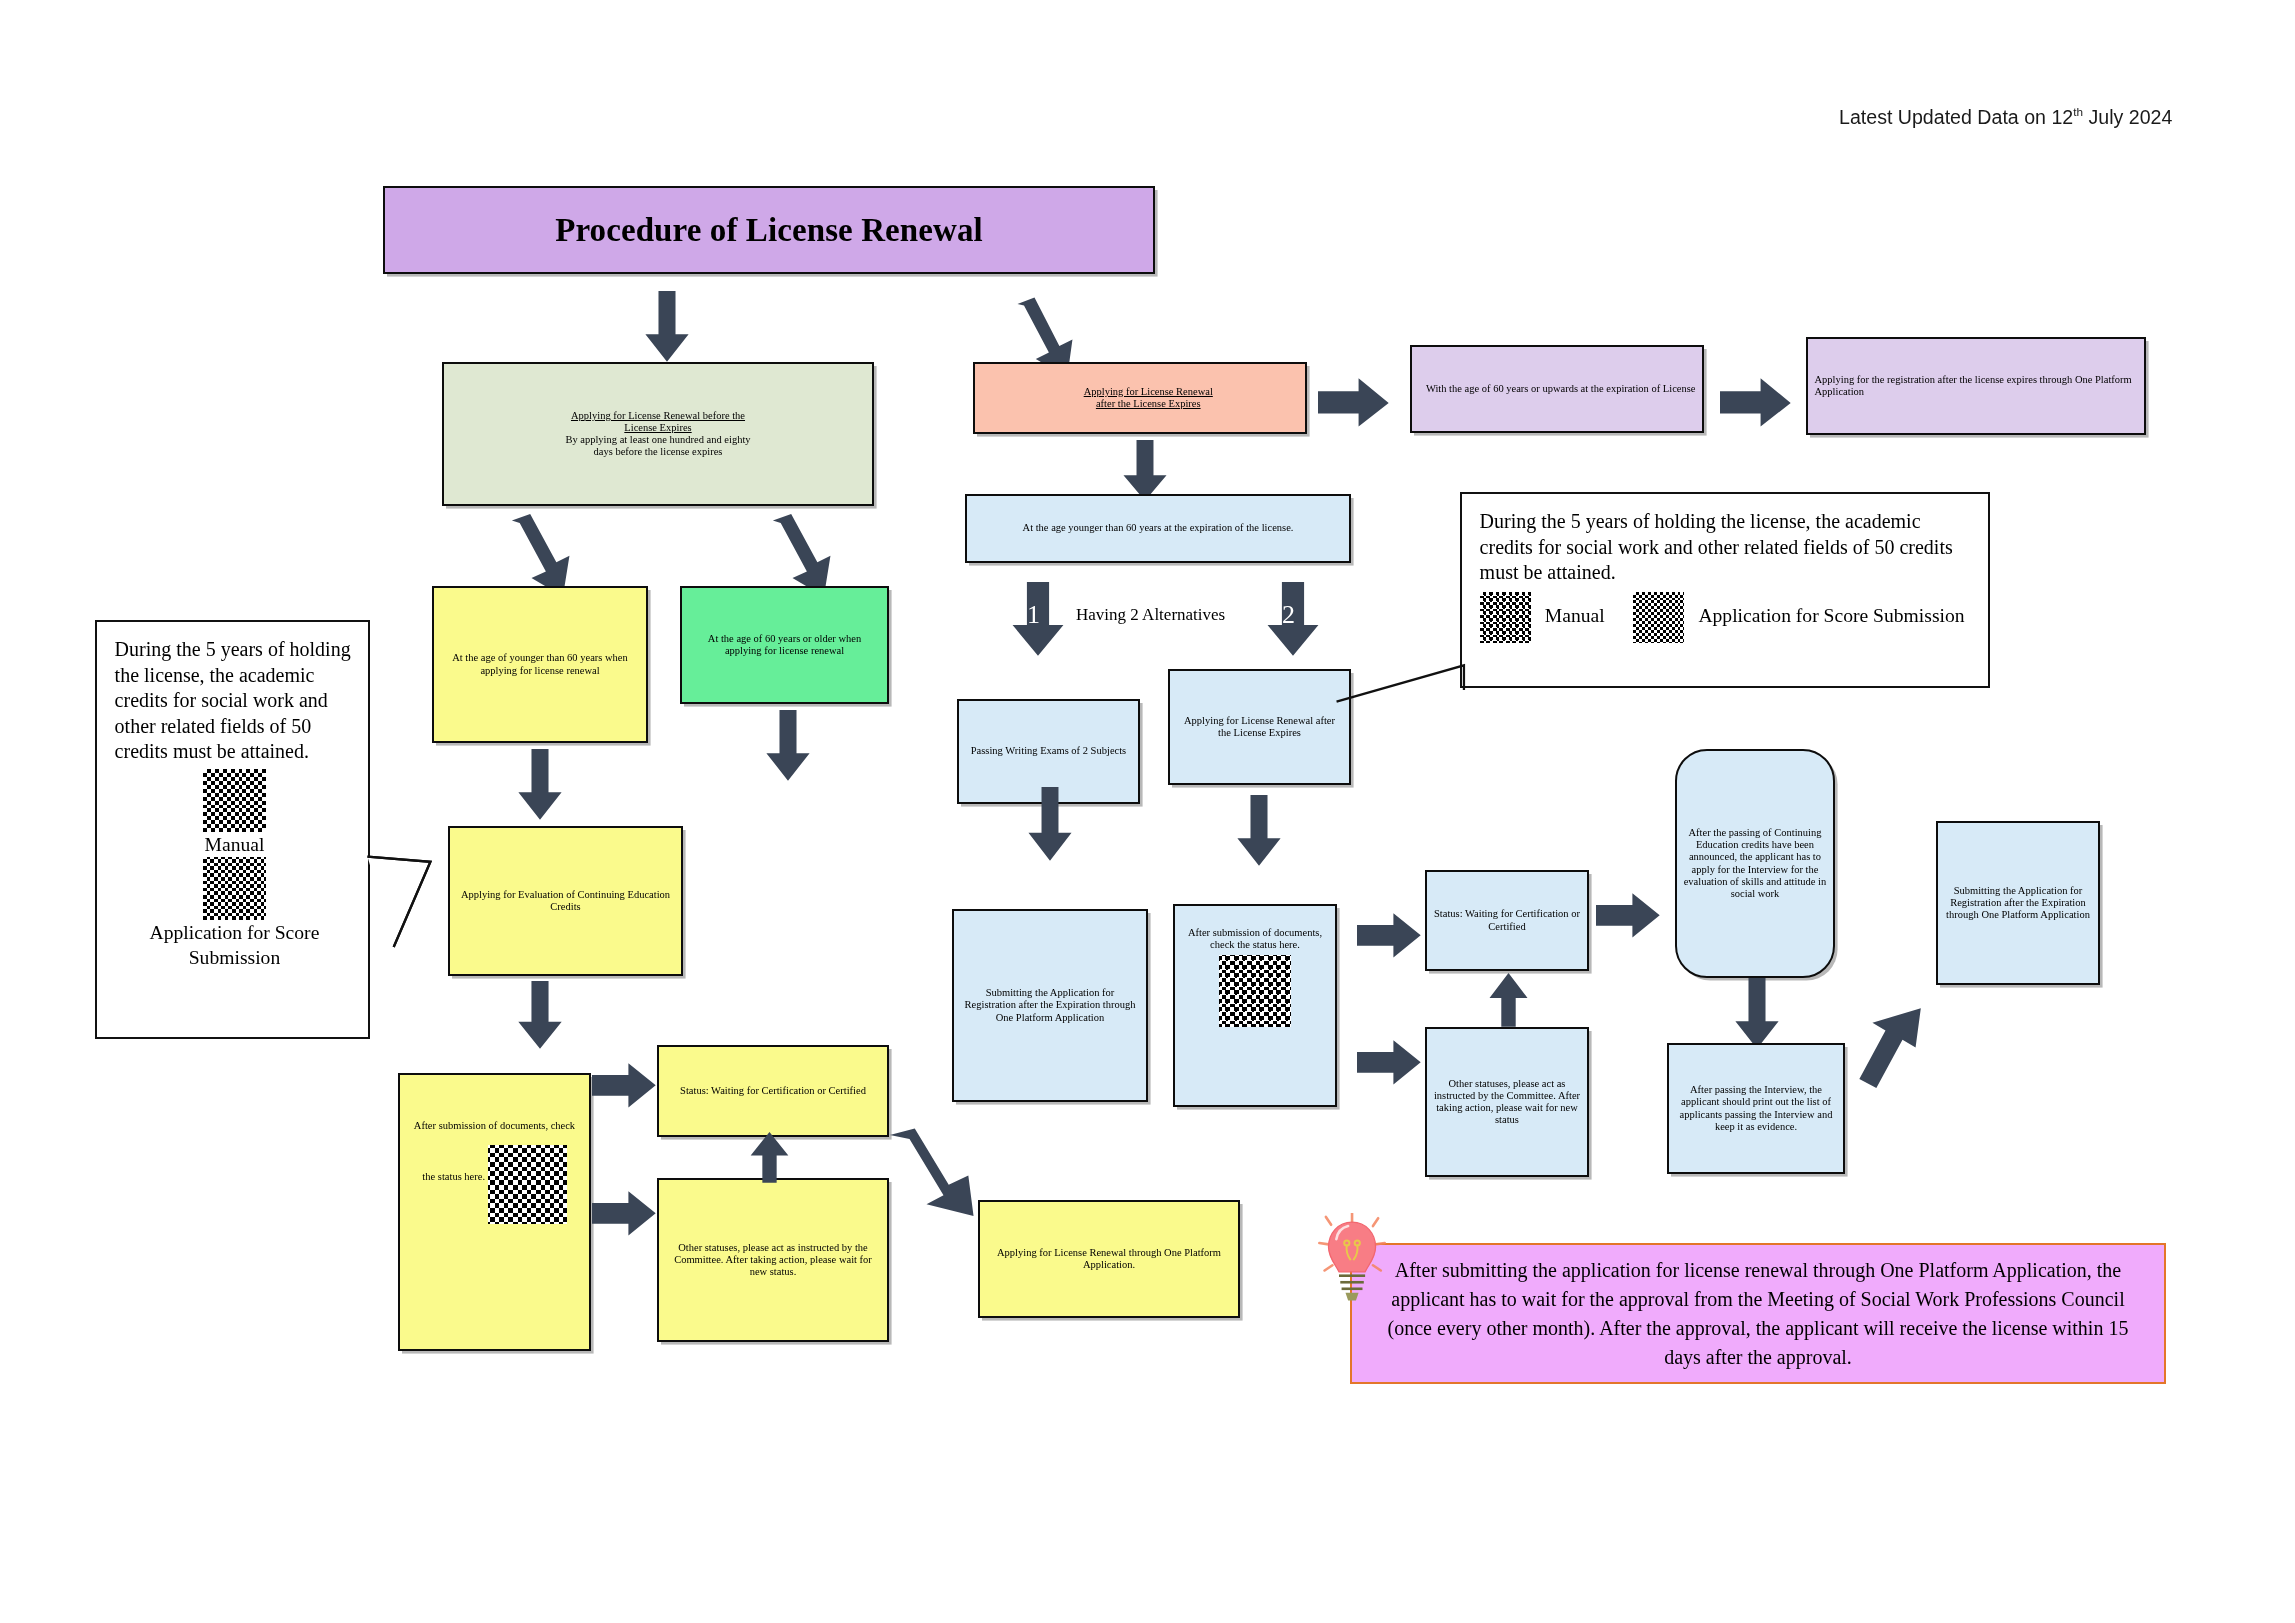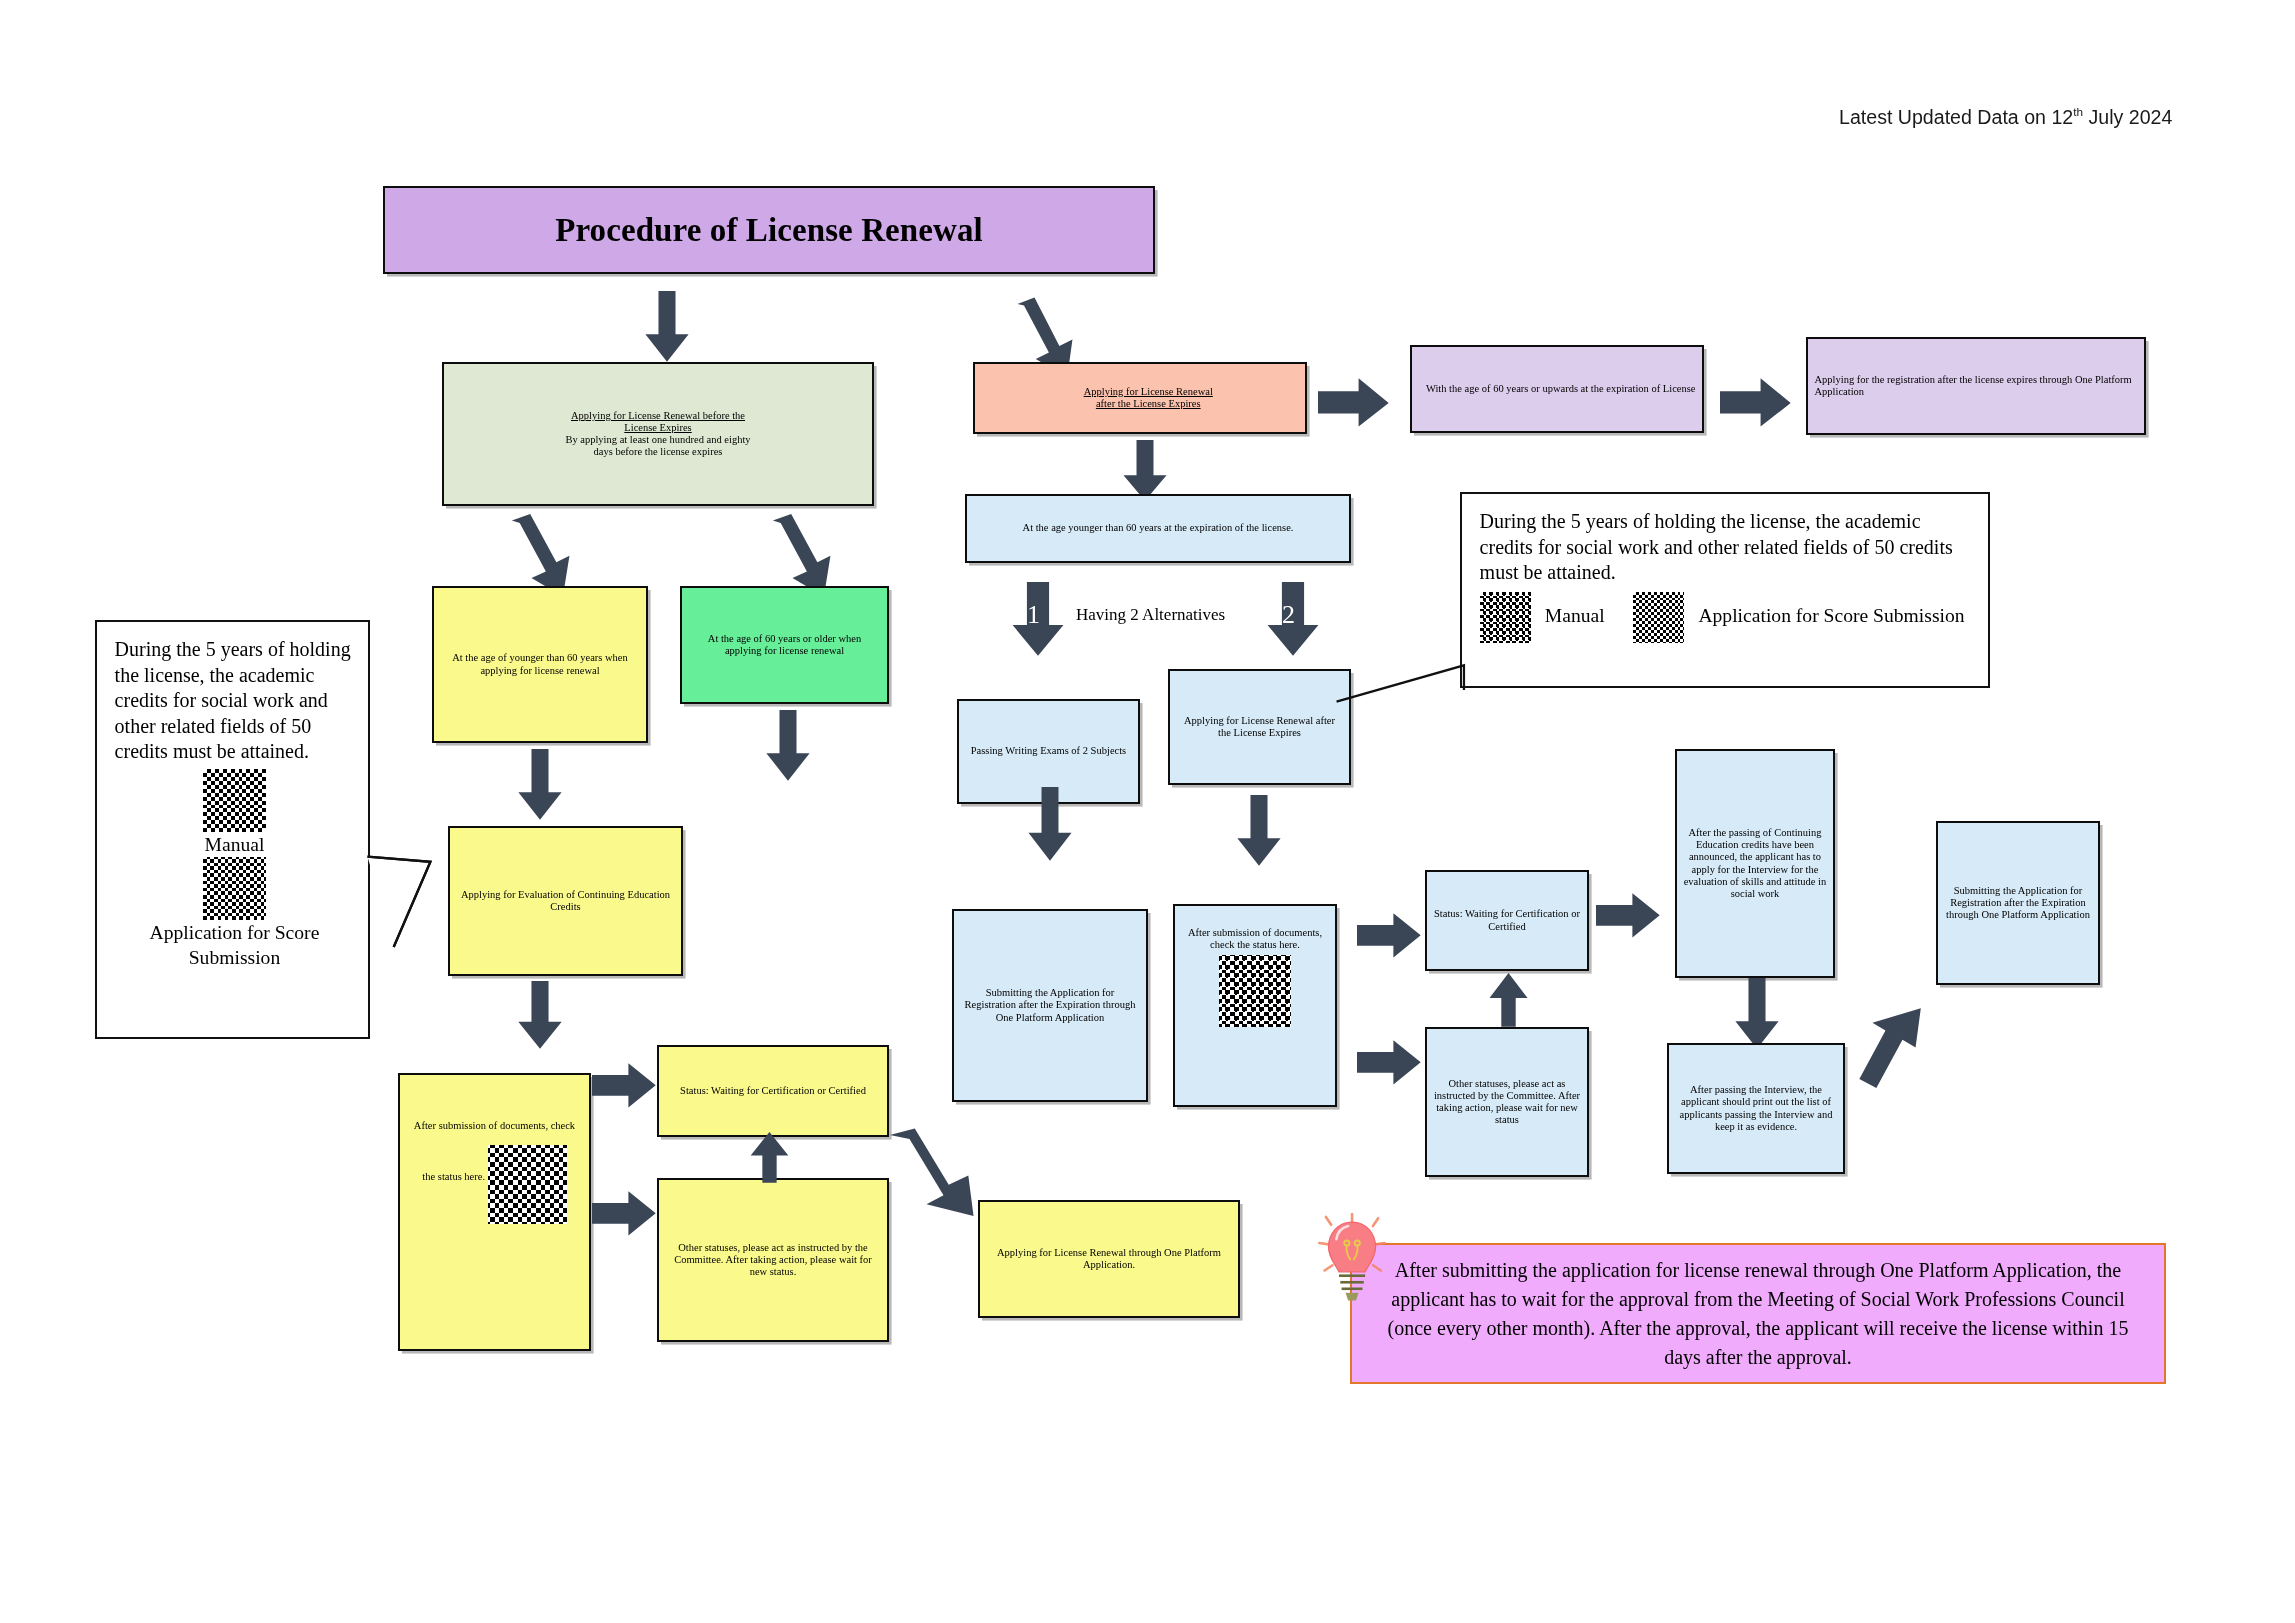--- a/index.html
+++ b/index.html
@@ -350,21 +350,21 @@
         <path class="ar-fill" d="M31 0 L60 38 H42 V82 H20 V38 H2 Z"></path>
       </svg>
   </div>
 
   <div class="arrow" style="left:1596px;top:893px;">
     <svg width="65" height="46" viewBox="0 0 100 70">
         <path class="ar-fill" d="M0 18 H56 V0 L98 34 L56 68 V50 H0 Z"></path>
       </svg>
   </div>
 
-  <div class="box blue" style="left:1675px;top:749px;width:160px;height:229px;">
+  <div class="box blue" style="left:1675px;top:749px;width:160px;height:229px;border-radius:32px;">
     <span>After the passing of Continuing Education credits have been announced, the applicant has to apply for the Interview for the evaluation of skills and attitude in social work</span>
   </div>
 
   <div class="arrow" style="left:1734px;top:978px;">
     <svg width="46" height="72" viewBox="0 0 70 110">
         <path class="ar-fill" d="M22 0 H48 V66 H68 L35 108 L2 66 H22 Z"></path>
       </svg>
   </div>
 
   <div class="box blue" style="left:1667px;top:1043px;width:178px;height:131px;">

